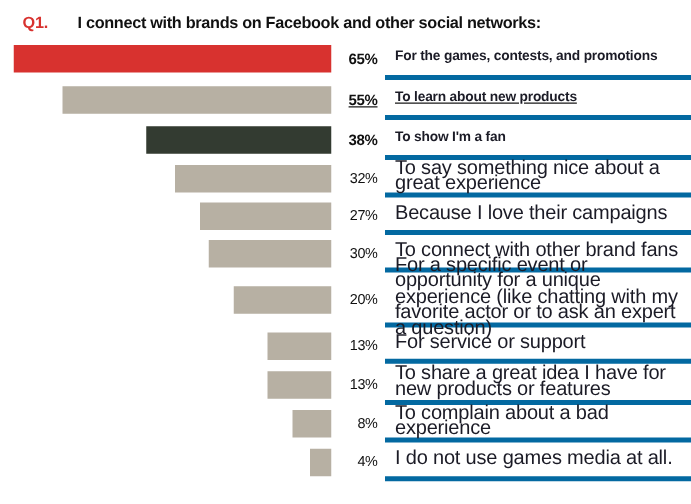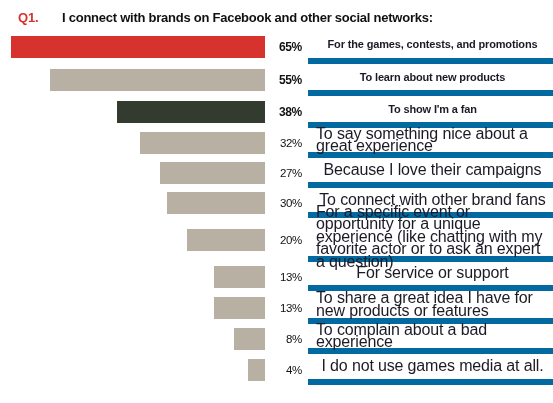--- a/index.html
+++ b/index.html
@@ -88,22 +88,21 @@
   .pct-cell.emph { font-weight: bold; font-size: 12px; }
 
   
   .label-cell {
     flex: 1 1 auto;
     position: relative;
     padding: 0 4px 0 8px;
     box-sizing: border-box;
     display: flex;
     align-items: center;
-    border-bottom: 6px solid #0369a1;
-    justify-content: center;
+    border-bottom: 4px solid #0369a1;
   }
   .label-text {
     font-size: 16px;
     line-height: 12.5px;
     color: #1b1b26;
     letter-spacing: -0.15px;
   }
   .label-text.emph {
     font-weight: bold;
     font-size: 11px;
@@ -122,31 +121,31 @@
   <div class="rows" id="rows-container">
       <div class="row" style="height: 34px;">
         <div class="bar-cell">
           <div class="bar" style="width: 254px; background: rgb(216, 50, 47);"></div>
         </div>
         <div class="pct-cell emph">65%</div>
         <div class="label-cell">
           <span class="label-text emph">For the games, contests, and promotions</span>
         </div>
       </div>
+      <div class="row" style="height: 32px; text-decoration: underline;">
+        <div class="bar-cell">
+          <div class="bar" style="width: 214.923px; background: rgb(183, 176, 163);"></div>
+        </div>
+        <div class="pct-cell emph">55%</div>
+        <div class="label-cell">
+          <span class="label-text emph">To learn about new products</span>
+        </div>
+      </div>
       <div class="row" style="height: 32px;">
         <div class="bar-cell">
-          <div class="bar" style="width: 214.923px; background: rgb(183, 176, 163);"></div>
-        </div>
-        <div class="pct-cell emph">55%</div>
-        <div class="label-cell">
-          <span class="label-text emph">To learn about new products</span>
-        </div>
-      </div>
-      <div class="row" style="height: 32px;">
-        <div class="bar-cell">
           <div class="bar" style="width: 148.492px; background: rgb(51, 59, 49);"></div>
         </div>
         <div class="pct-cell emph">38%</div>
         <div class="label-cell">
           <span class="label-text emph">To show I'm a fan</span>
         </div>
       </div>
       <div class="row" style="height: 30px;">
         <div class="bar-cell">
           <div class="bar" style="width: 125.046px; background: rgb(183, 176, 163);"></div>

